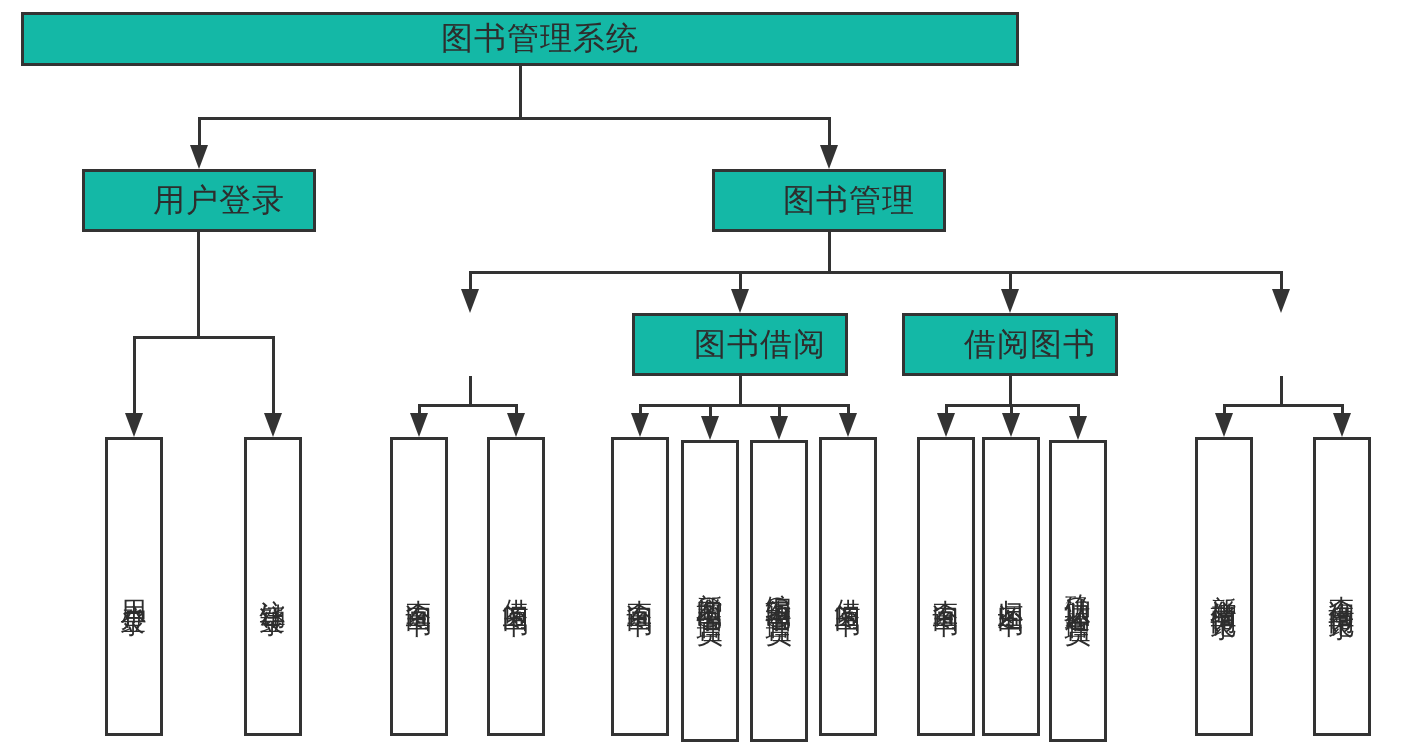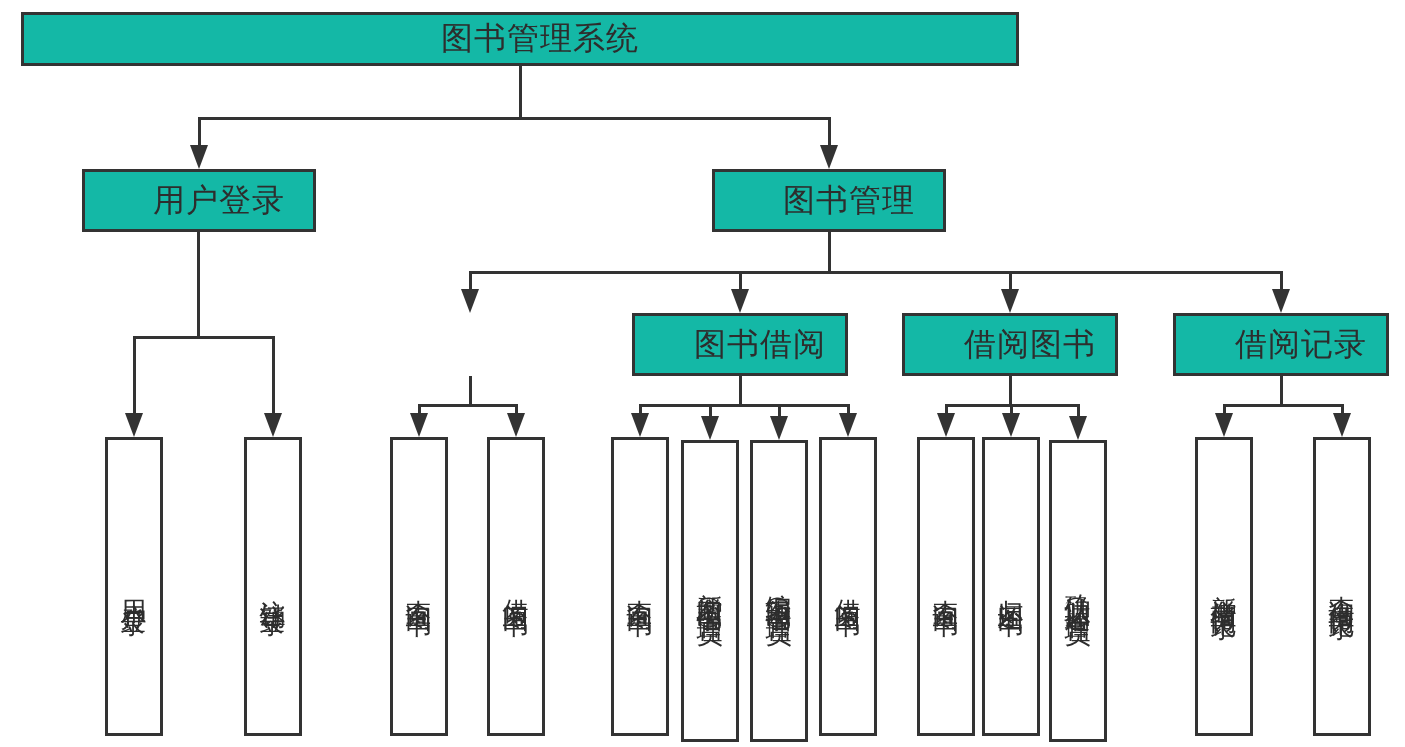--- a/index.html
+++ b/index.html
@@ -106,23 +106,20 @@
   <div class="arrow" style="left:1001px;top:289px;"></div>
   <div class="vline" style="left:1280px;top:271px;height:21px;"></div>
   <div class="arrow" style="left:1272px;top:289px;"></div>
 
   <div class="hbox" style="left:632px;top:313px;width:216px;height:63px;">
     <span>图书借阅</span>
   </div>
   <div class="hbox" style="left:902px;top:313px;width:216px;height:63px;">
     <span>借阅图书</span>
   </div>
-  <div class="hbox" style="left:1173px;top:313px;width:216px;height:63px;">
-    <span>借阅记录</span>
-  </div>
 
   <div class="vline" style="left:469px;top:376px;height:30px;"></div>
   <div class="hline" style="left:418px;top:404px;width:100px;"></div>
   <div class="vline" style="left:418px;top:404px;height:12px;"></div>
   <div class="arrow" style="left:410px;top:413px;"></div>
   <div class="vline" style="left:515px;top:404px;height:12px;"></div>
   <div class="arrow" style="left:507px;top:413px;"></div>
 
   <div class="vline" style="left:739px;top:376px;height:30px;"></div>
   <div class="hline" style="left:639px;top:404px;width:211px;"></div>

